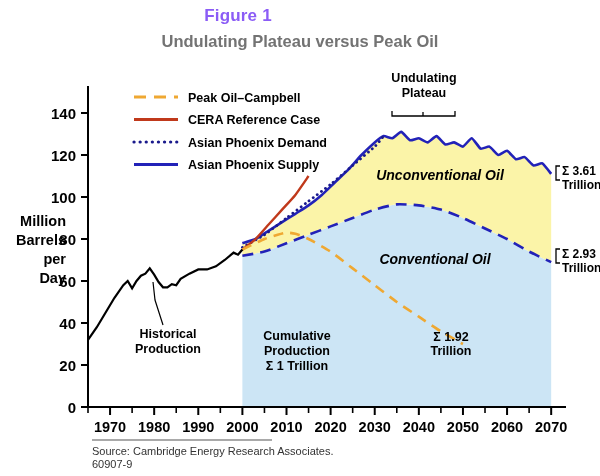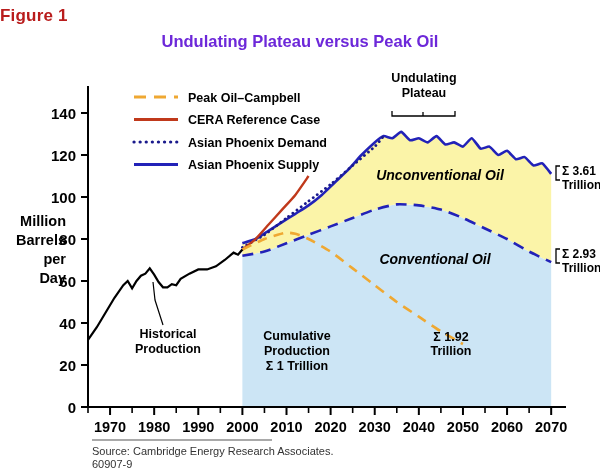--- a/index.html
+++ b/index.html
@@ -18,35 +18,35 @@
   #figure-root {
     position: relative;
     width: 600px;
     height: 476px;
   }
   .fig-label {
     position: absolute;
     top: 6px;
     left: 0;
     width: 476px;
-    text-align: left;
+    text-align: center;
     font-size: 17px;
     font-weight: bold;
-    color: #b91c1c;
+    color: #8b5cf6;
     letter-spacing: 0.2px;
   }
   .fig-title {
     position: absolute;
     top: 32px;
     left: 0;
     width: 600px;
     text-align: center;
     font-size: 16.5px;
     font-weight: bold;
-    color: #6d28d9;
+    color: #737373;
   }
   svg#chart {
     position: absolute;
     top: 0;
     left: 0;
   }
   .axis-line { stroke: #000; stroke-width: 2; fill: none; }
   .tick-major { stroke: #000; stroke-width: 2; }
   .tick-minor { stroke: #000; stroke-width: 1.6; }
   .ytxt {

